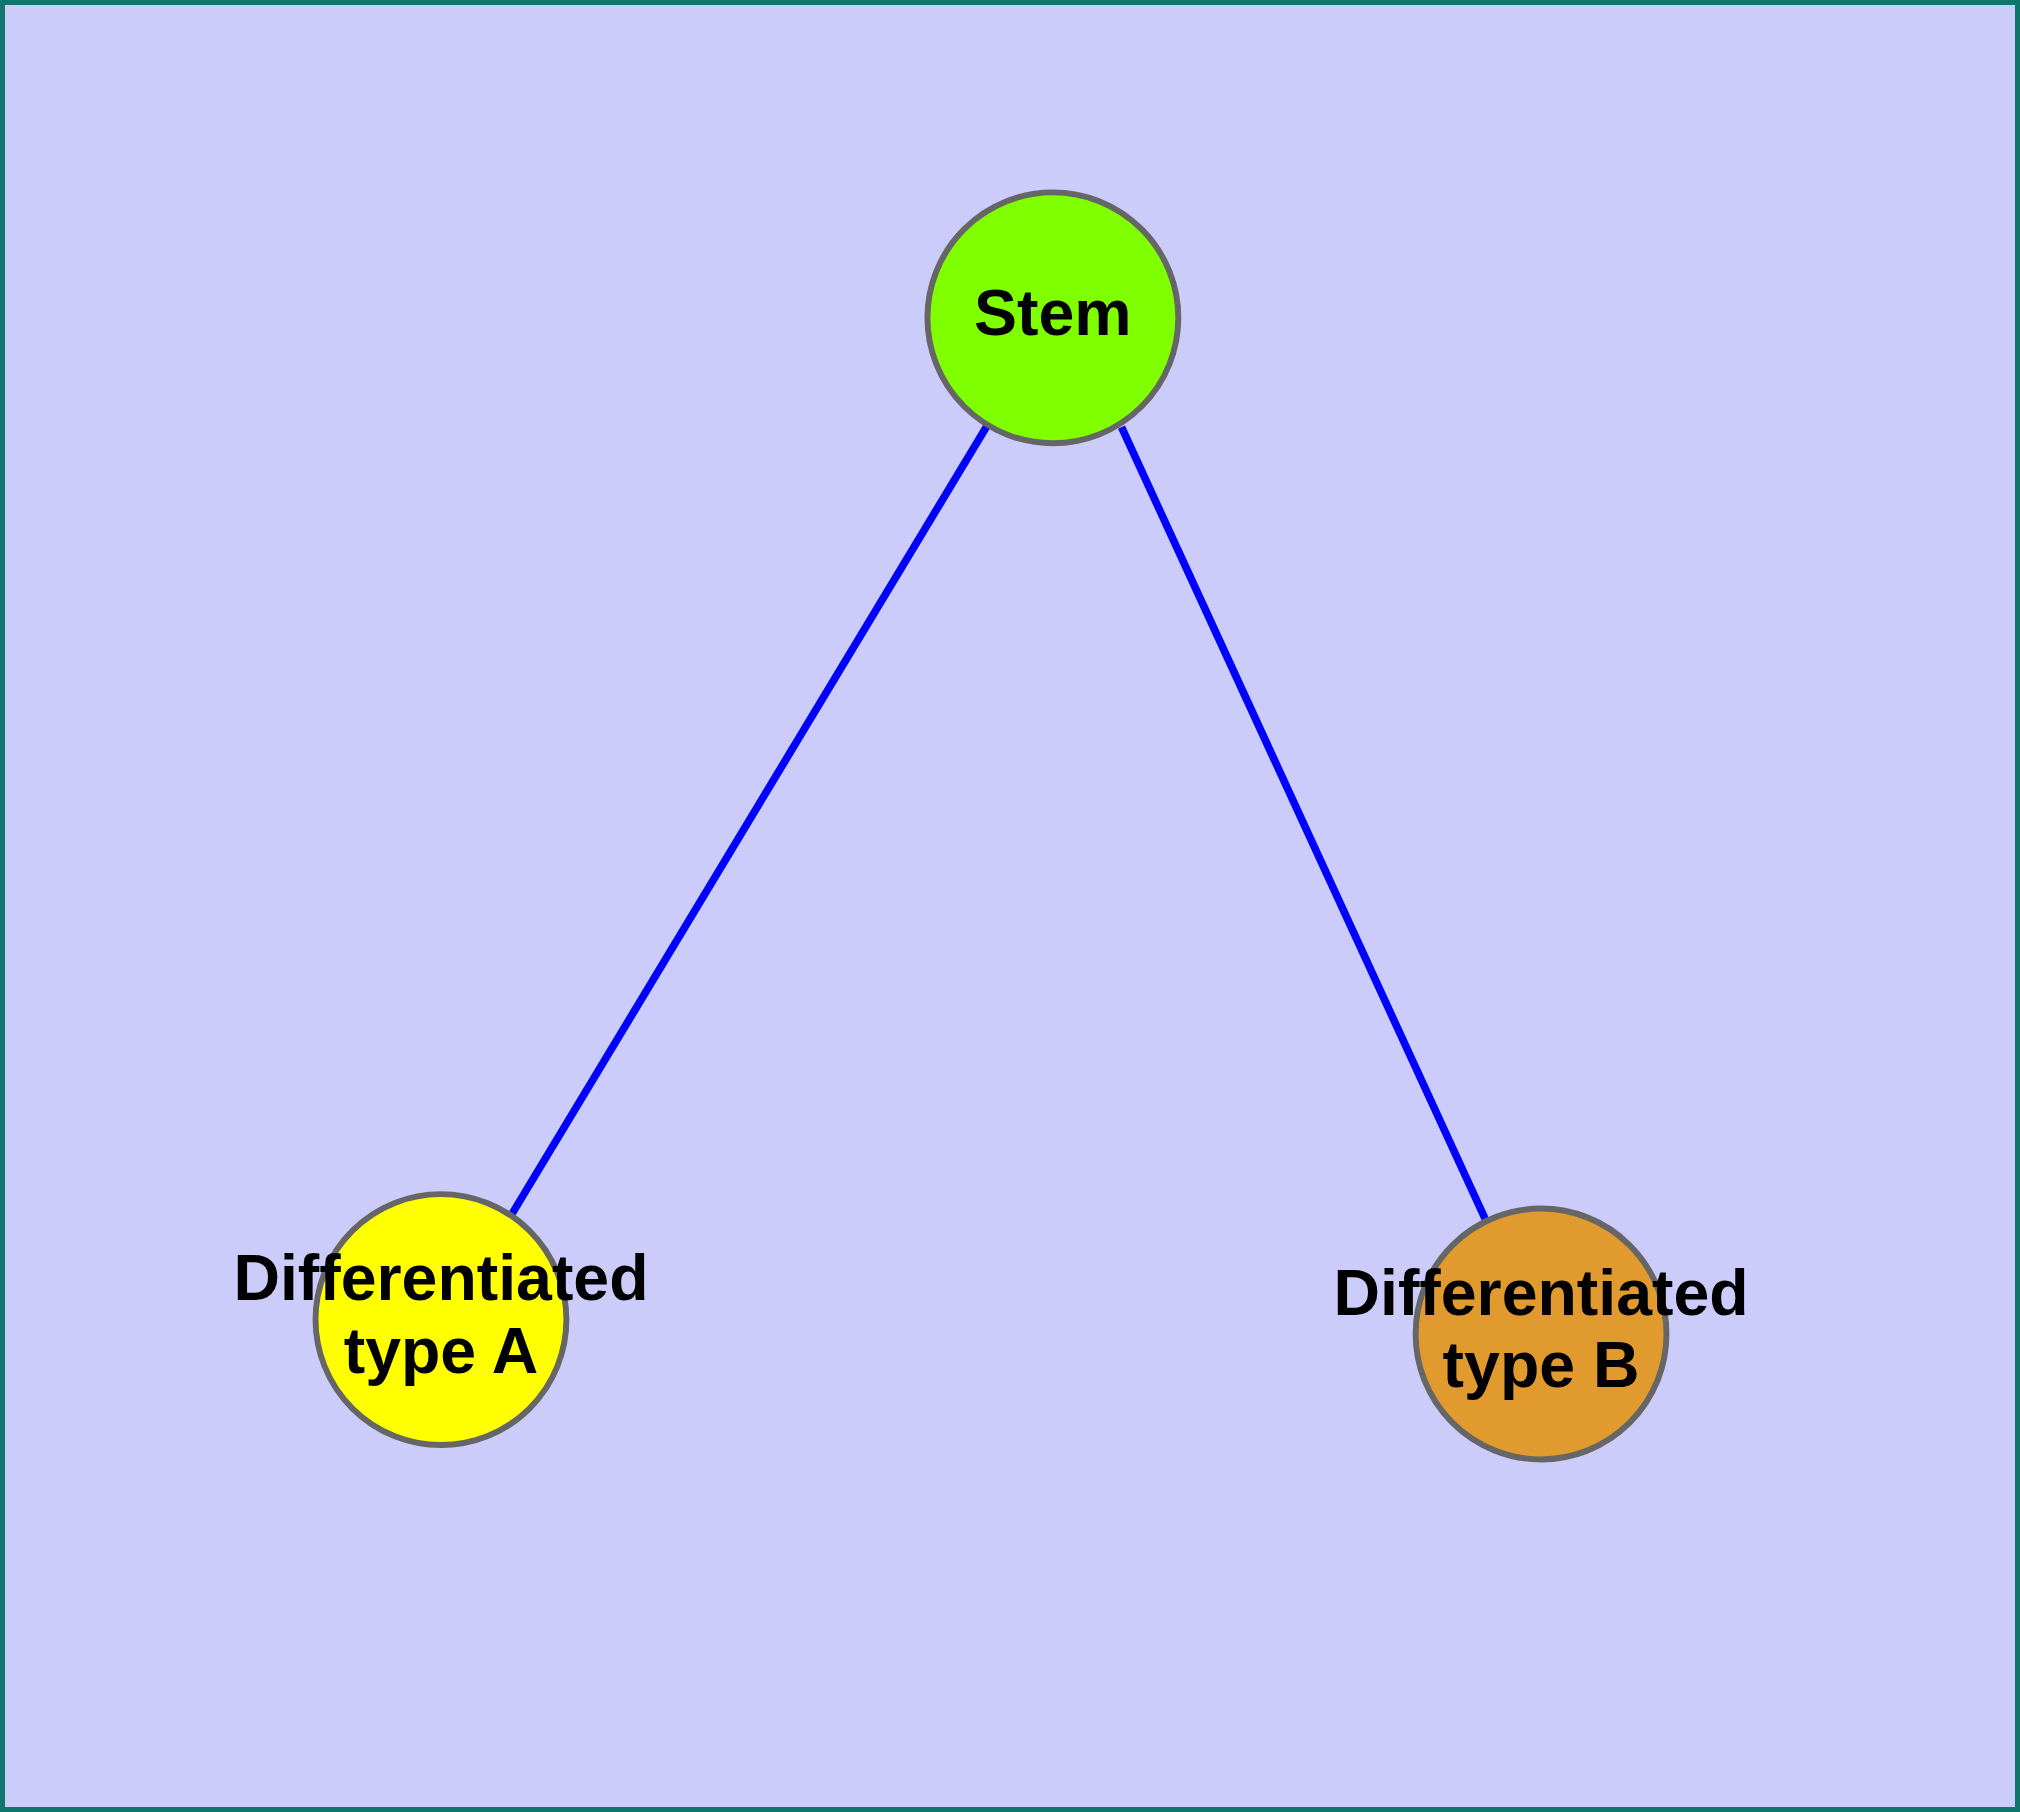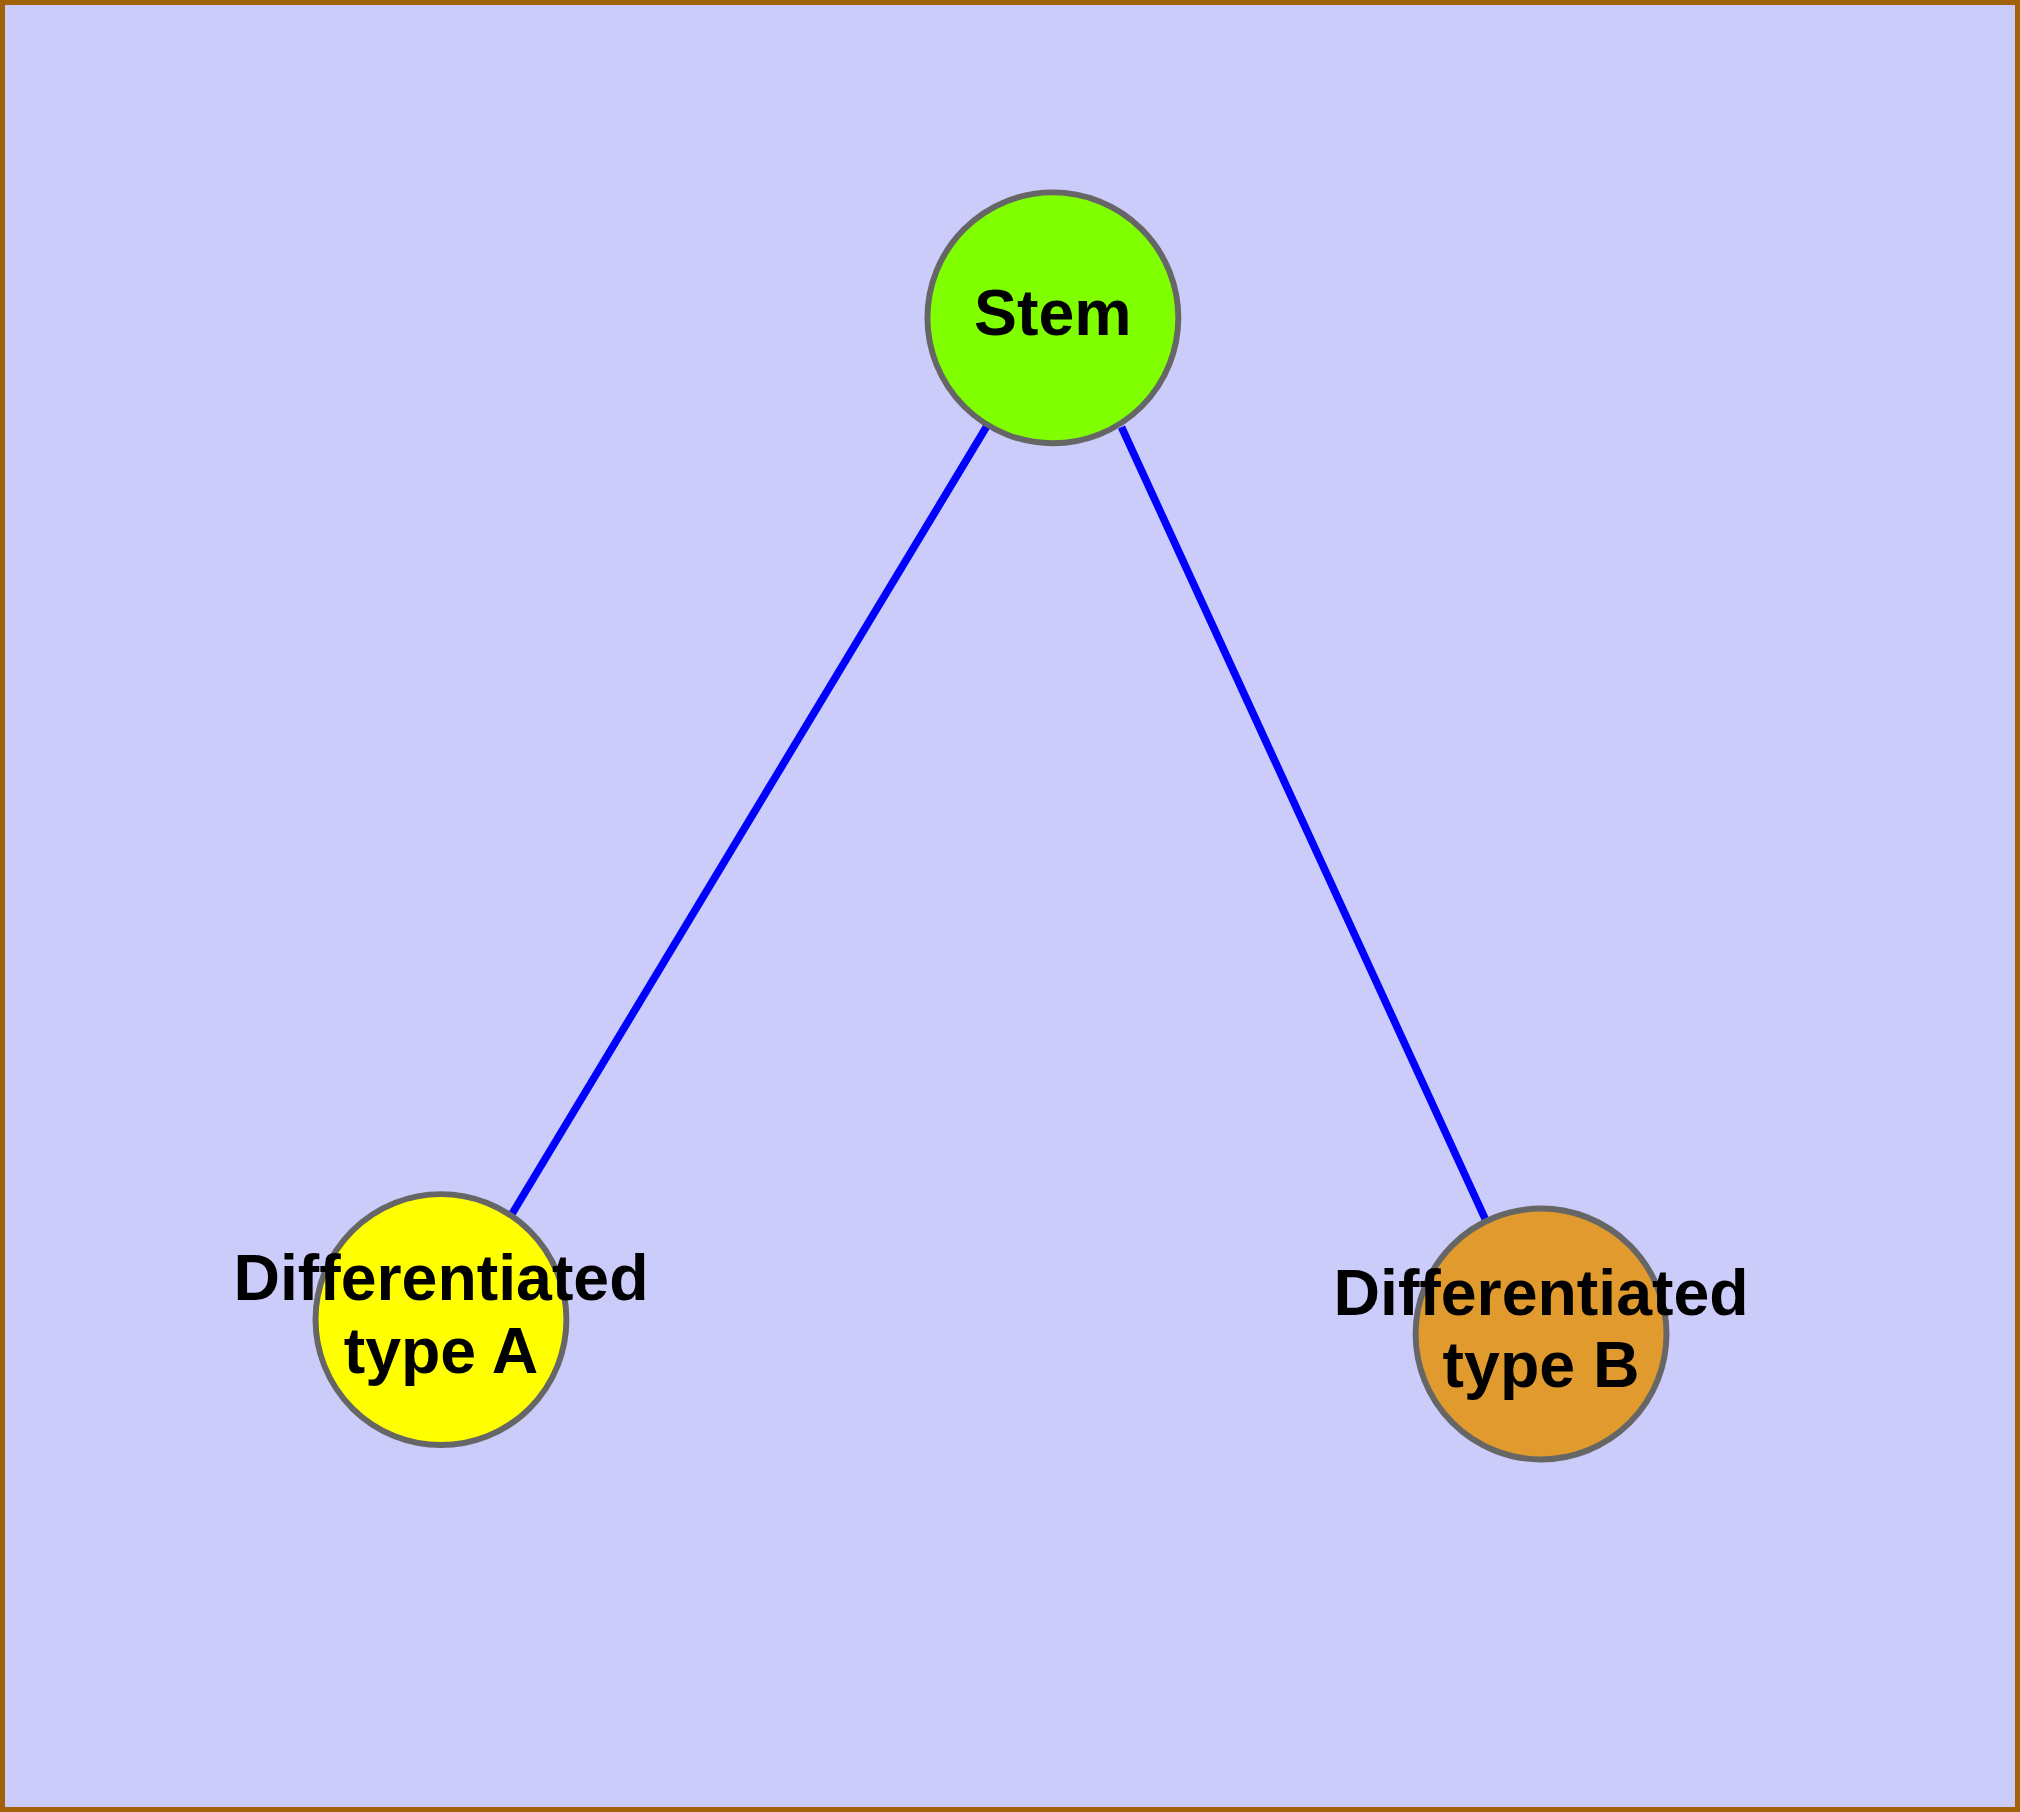--- a/index.html
+++ b/index.html
@@ -8,21 +8,21 @@
     padding: 0;
     background: #ffffff;
   }
   body {
     font-family: "Liberation Sans", sans-serif;
   }
   #canvas {
     position: relative;
     width: 2021px;
     height: 1812px;
-    background: #a16207;
+    background: #0f766e;
     overflow: hidden;
   }
   #plot-area {
     position: absolute;
     left: 5.1px;
     top: 5.1px;
     width: 2010px;
     height: 1802px;
     background: #ccccfa;
     overflow: hidden;

